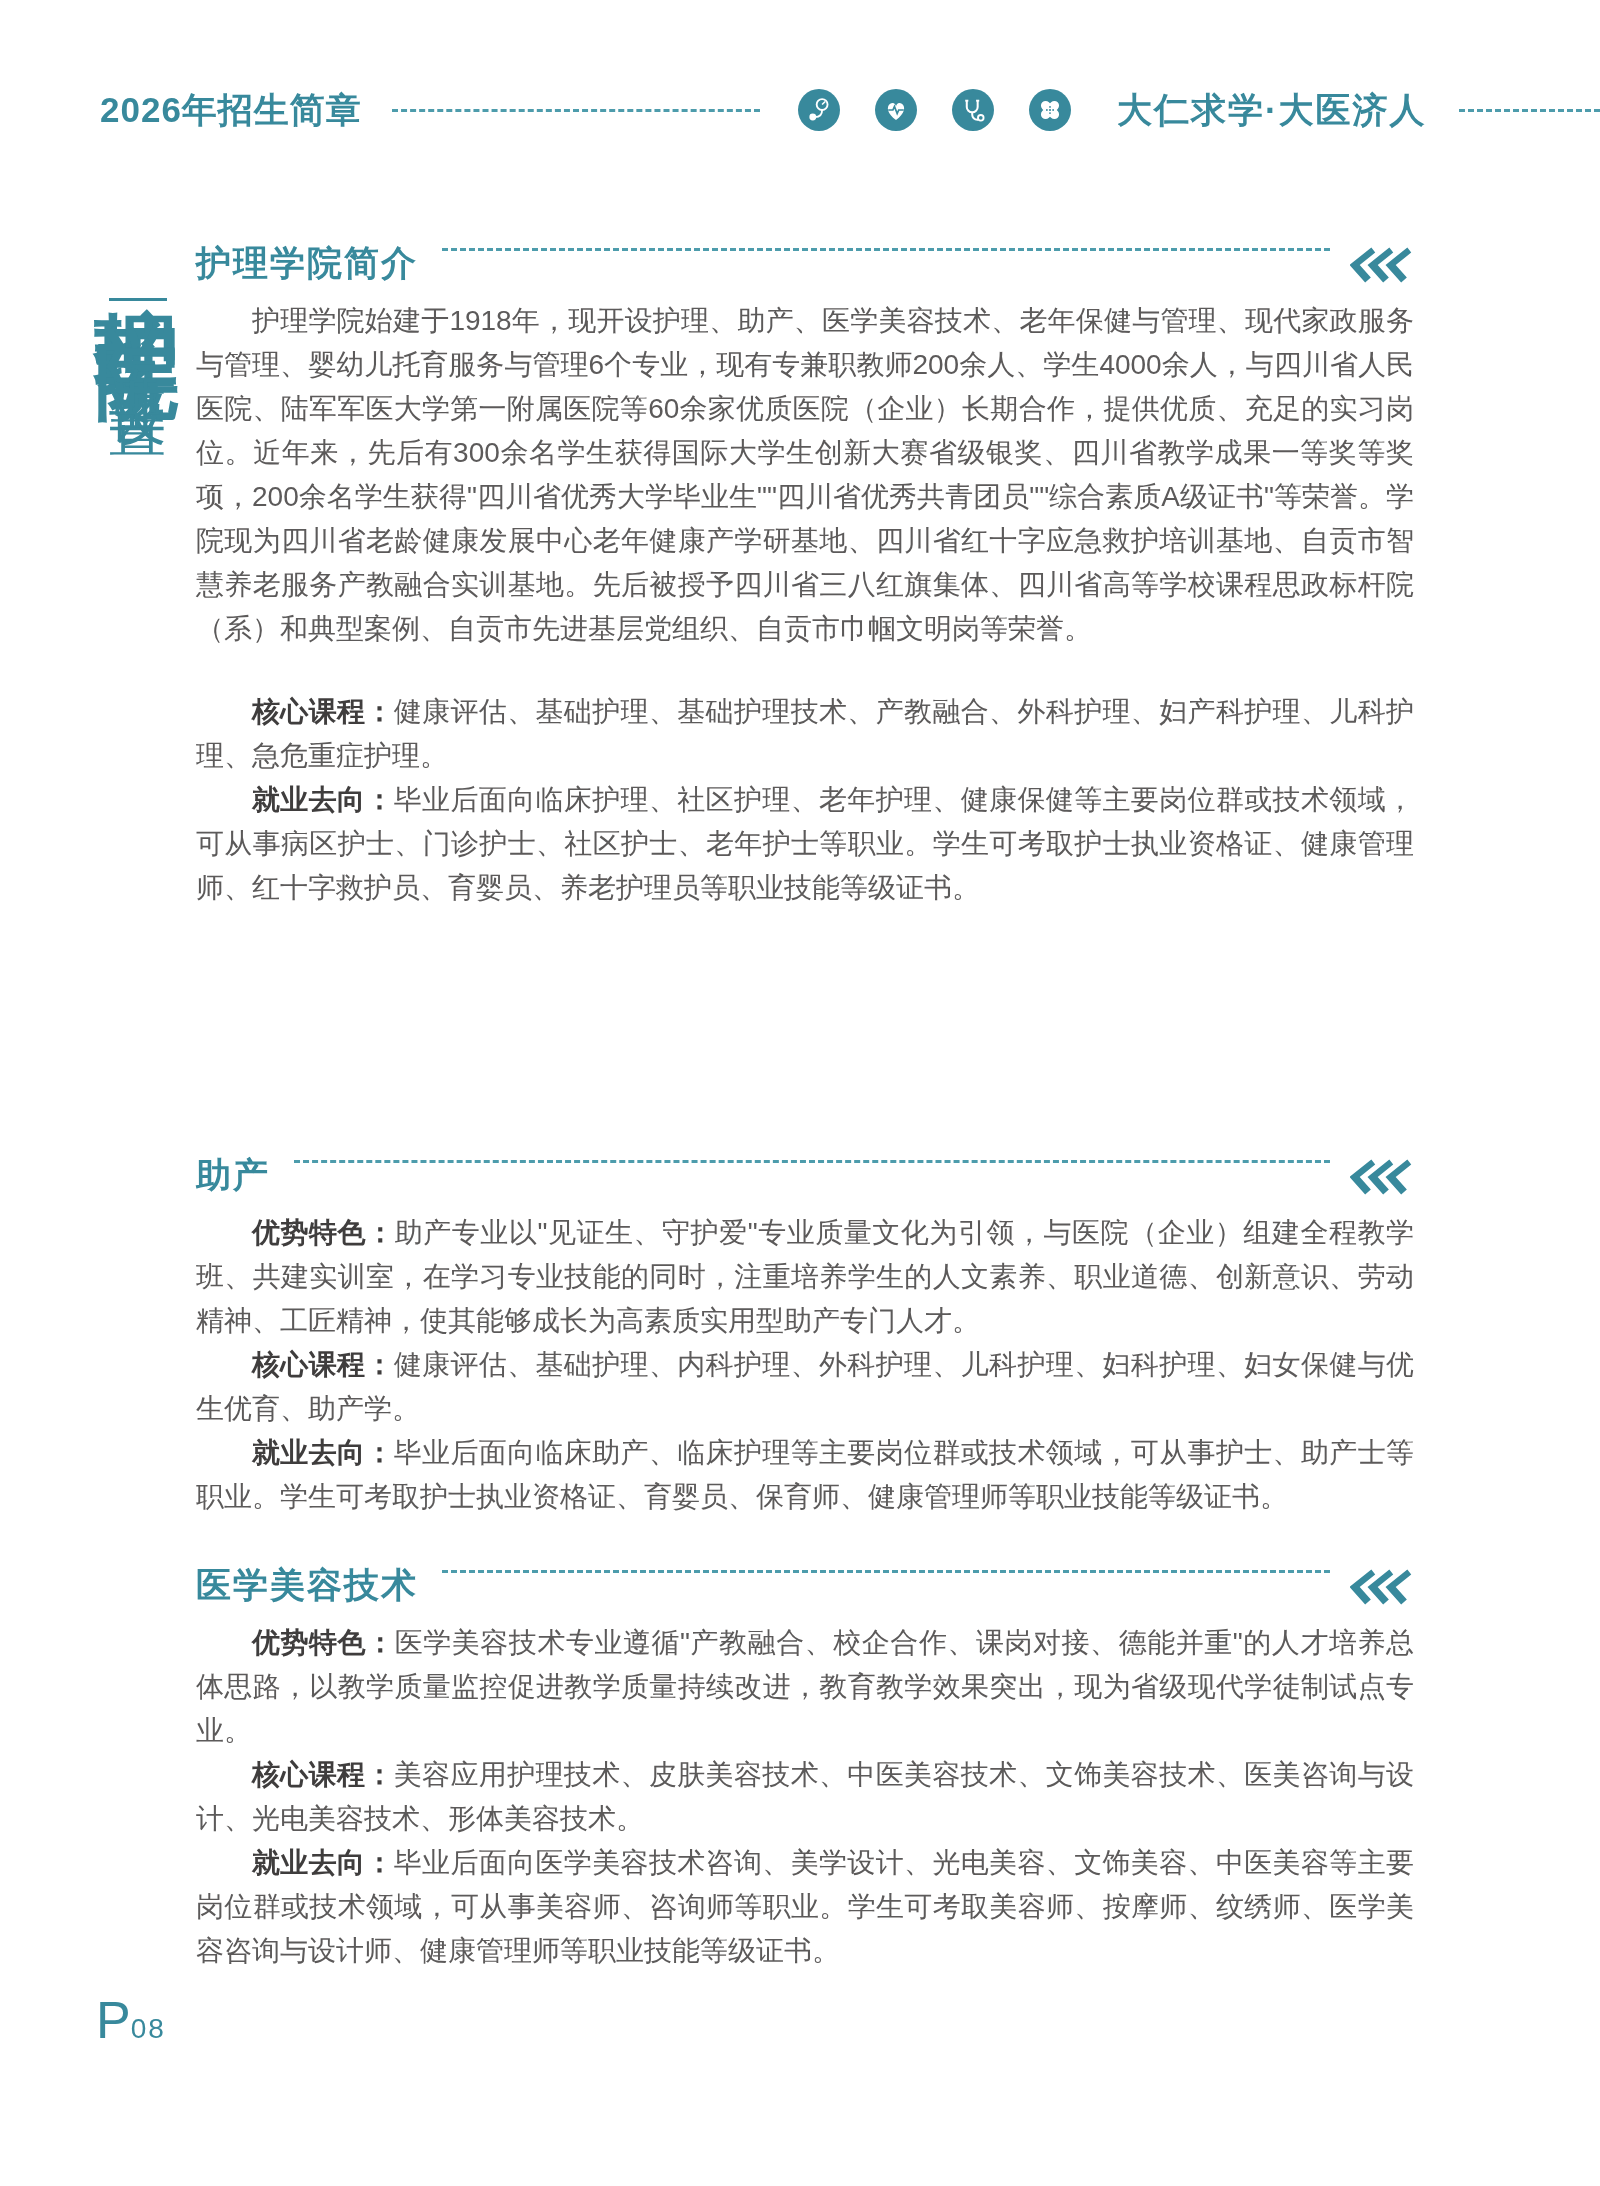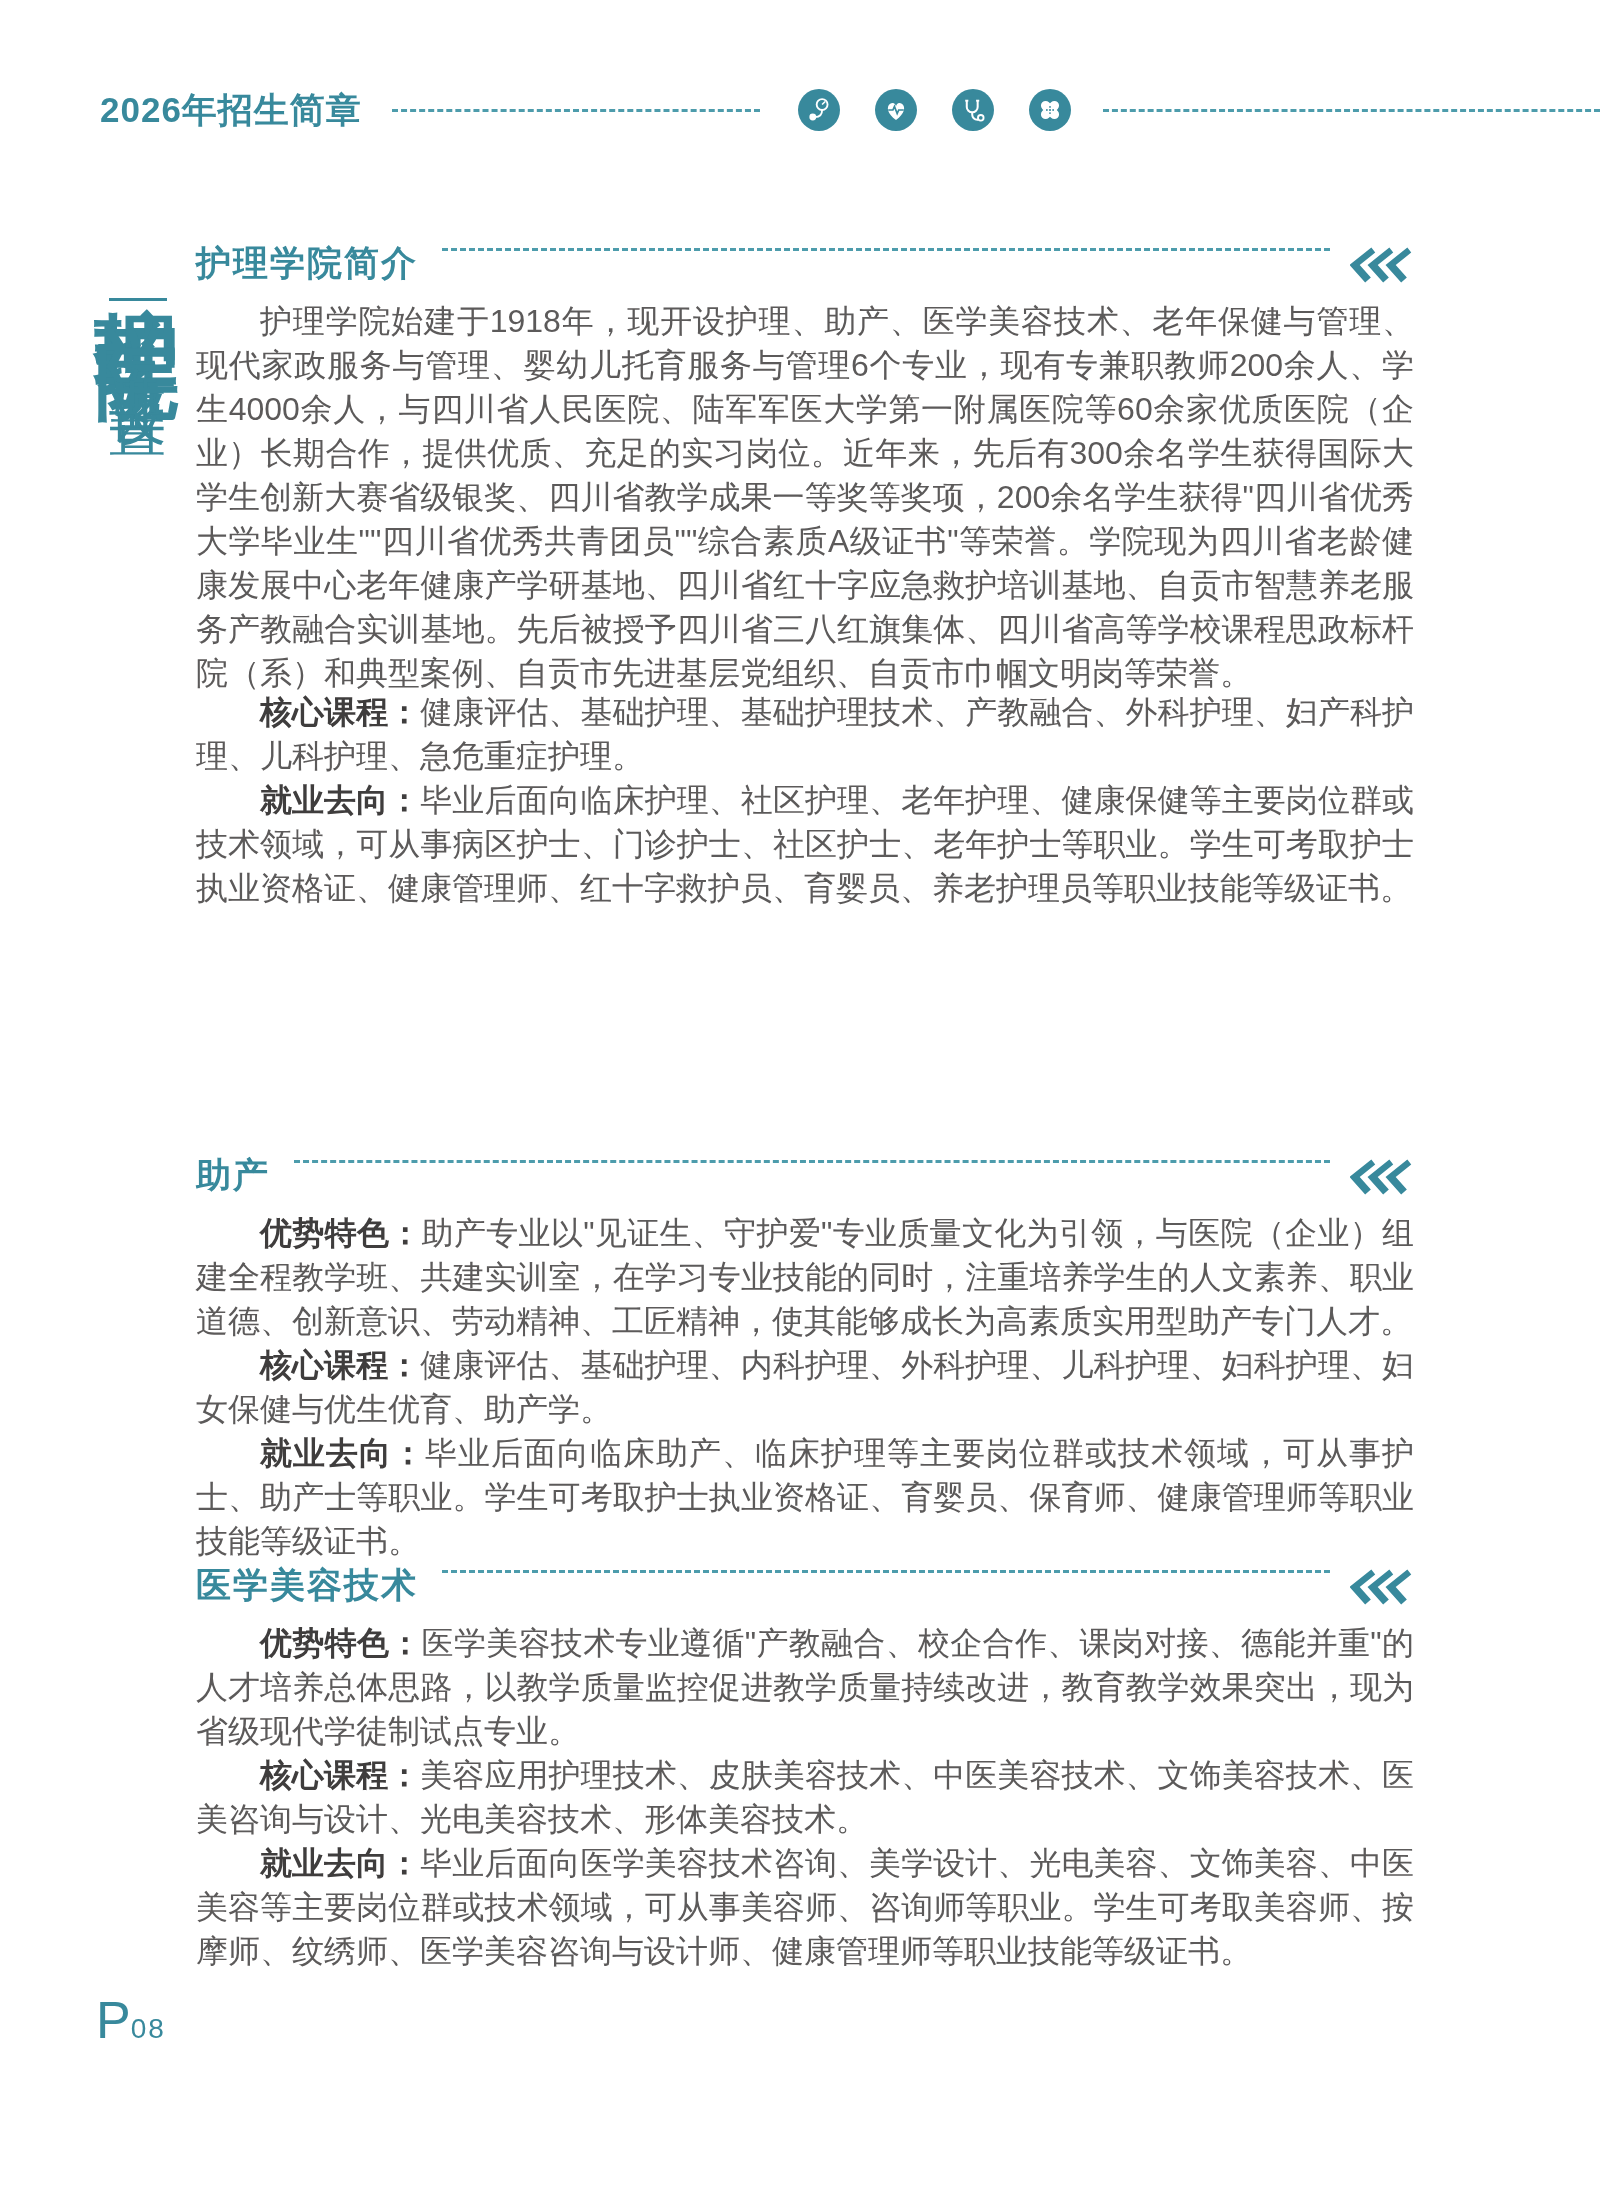--- a/index.html
+++ b/index.html
@@ -30,21 +30,21 @@
   .side-sub{writing-mode:vertical-rl;text-orientation:upright;
     color:#38899c;font-size:57px;font-weight:500;letter-spacing:12px;line-height:1;}
   
   .section{position:absolute;left:196px;width:1218px;}
   .sec1{top:240px;} .sec2{top:690px;} .sec3{top:1152px;} .sec4{top:1562px;}
   .section-header{display:flex;margin-bottom:12px;}
   .section-title{color:#38899c;font-size:35px;font-weight:600;letter-spacing:2px;
     margin:0;white-space:nowrap;}
   .s-dash{flex:1;border-top:3px dashed #4d9cac;height:0;margin:8px 20px 0 24px;}
   .chevrons{flex:0 0 auto;margin-top:6px;}
-  .body{margin:0;font-size:32px;line-height:44px;color:#5c5a5a;
+  .body{margin:0;font-size:28px;line-height:44px;color:#5c5a5a;
     text-align:justify;text-indent:2em;}
   .plabel{font-weight:bold;color:#3f3d3d;}
   
   .footer{position:absolute;left:96px;top:1990px;display:flex;align-items:baseline;color:#38899c;}
   .footer .pg-p{font-size:52px;font-weight:500;}
   .footer .pg-num{font-size:28px;font-weight:500;letter-spacing:2px;}
 </style>
 </head>
 <body>
 
@@ -86,20 +86,21 @@
             <rect x="4" y="12" width="28" height="12" rx="6" fill="#fff"></rect>
           </g>
           <circle cx="18" cy="18" r="1.4" fill="#38899c"></circle>
           <circle cx="14" cy="18" r="1.2" fill="#38899c"></circle>
           <circle cx="22" cy="18" r="1.2" fill="#38899c"></circle>
           <circle cx="18" cy="14" r="1.2" fill="#38899c"></circle>
           <circle cx="18" cy="22" r="1.2" fill="#38899c"></circle>
         </svg>
       </span>
     </div>
+    <span class="header-right">大仁求学·大医济人</span>
     <span class="h-dash last"></span>
   </div>
 
   <div class="sidebar">
     <div class="calligraphy">护理学院</div>
     <div class="side-divider"></div>
     <div class="side-sub">专业设置</div>
     <div class="side-divider"></div>
   </div>
 

